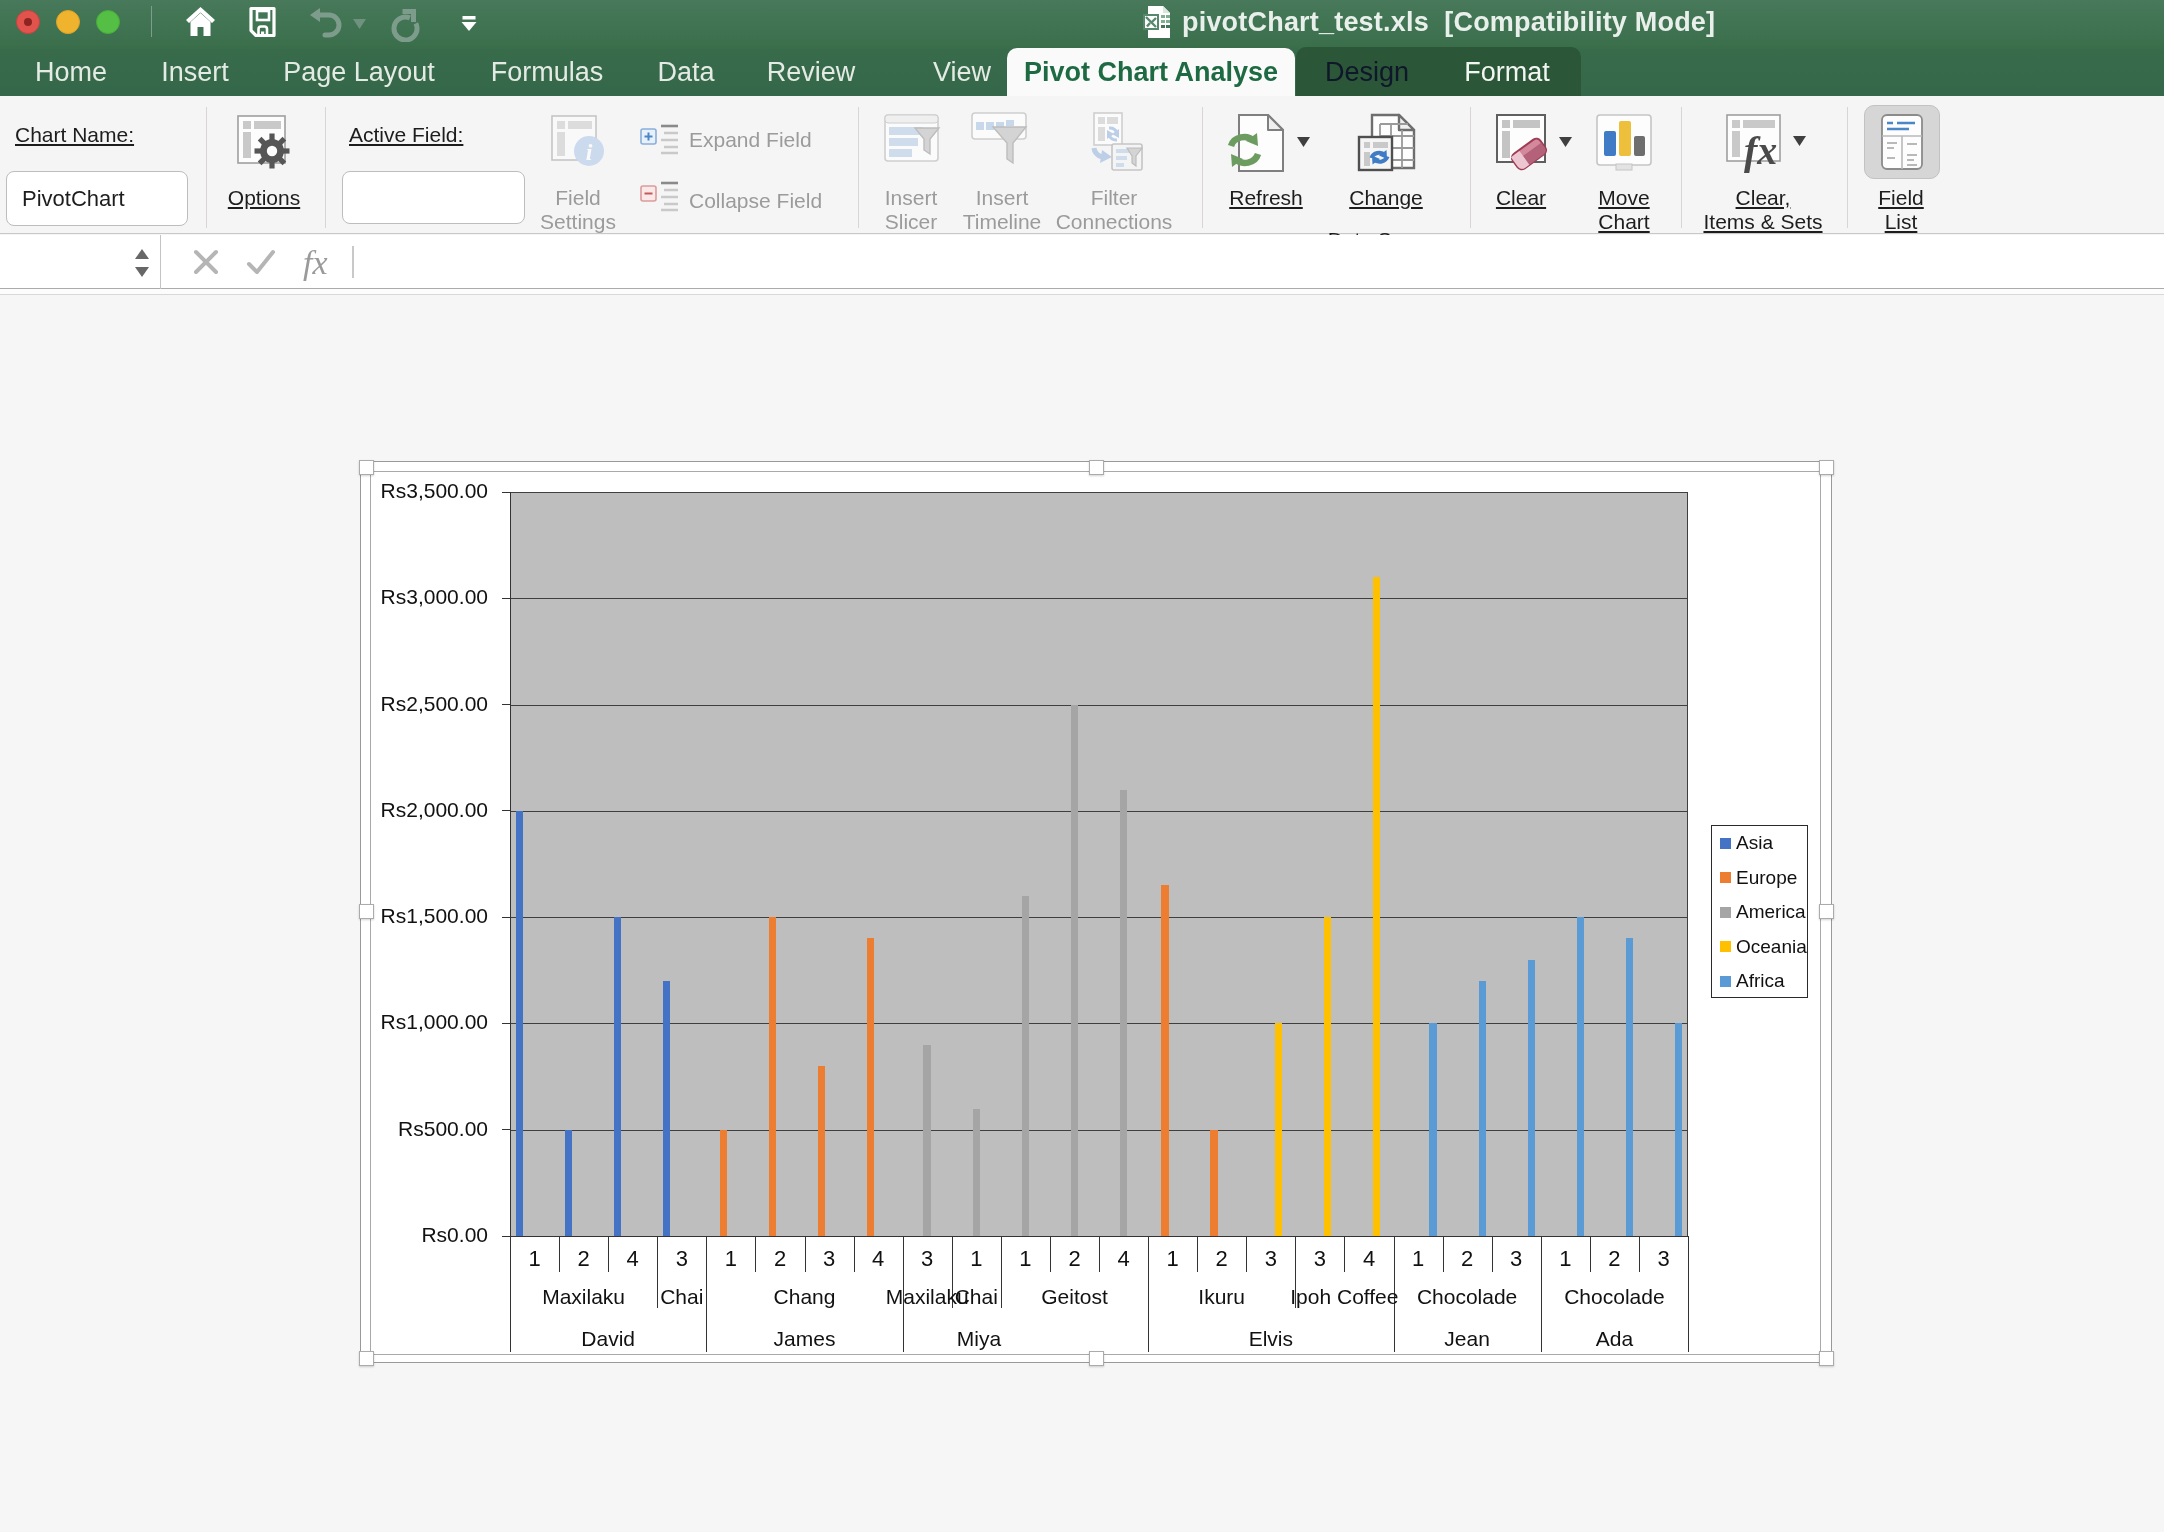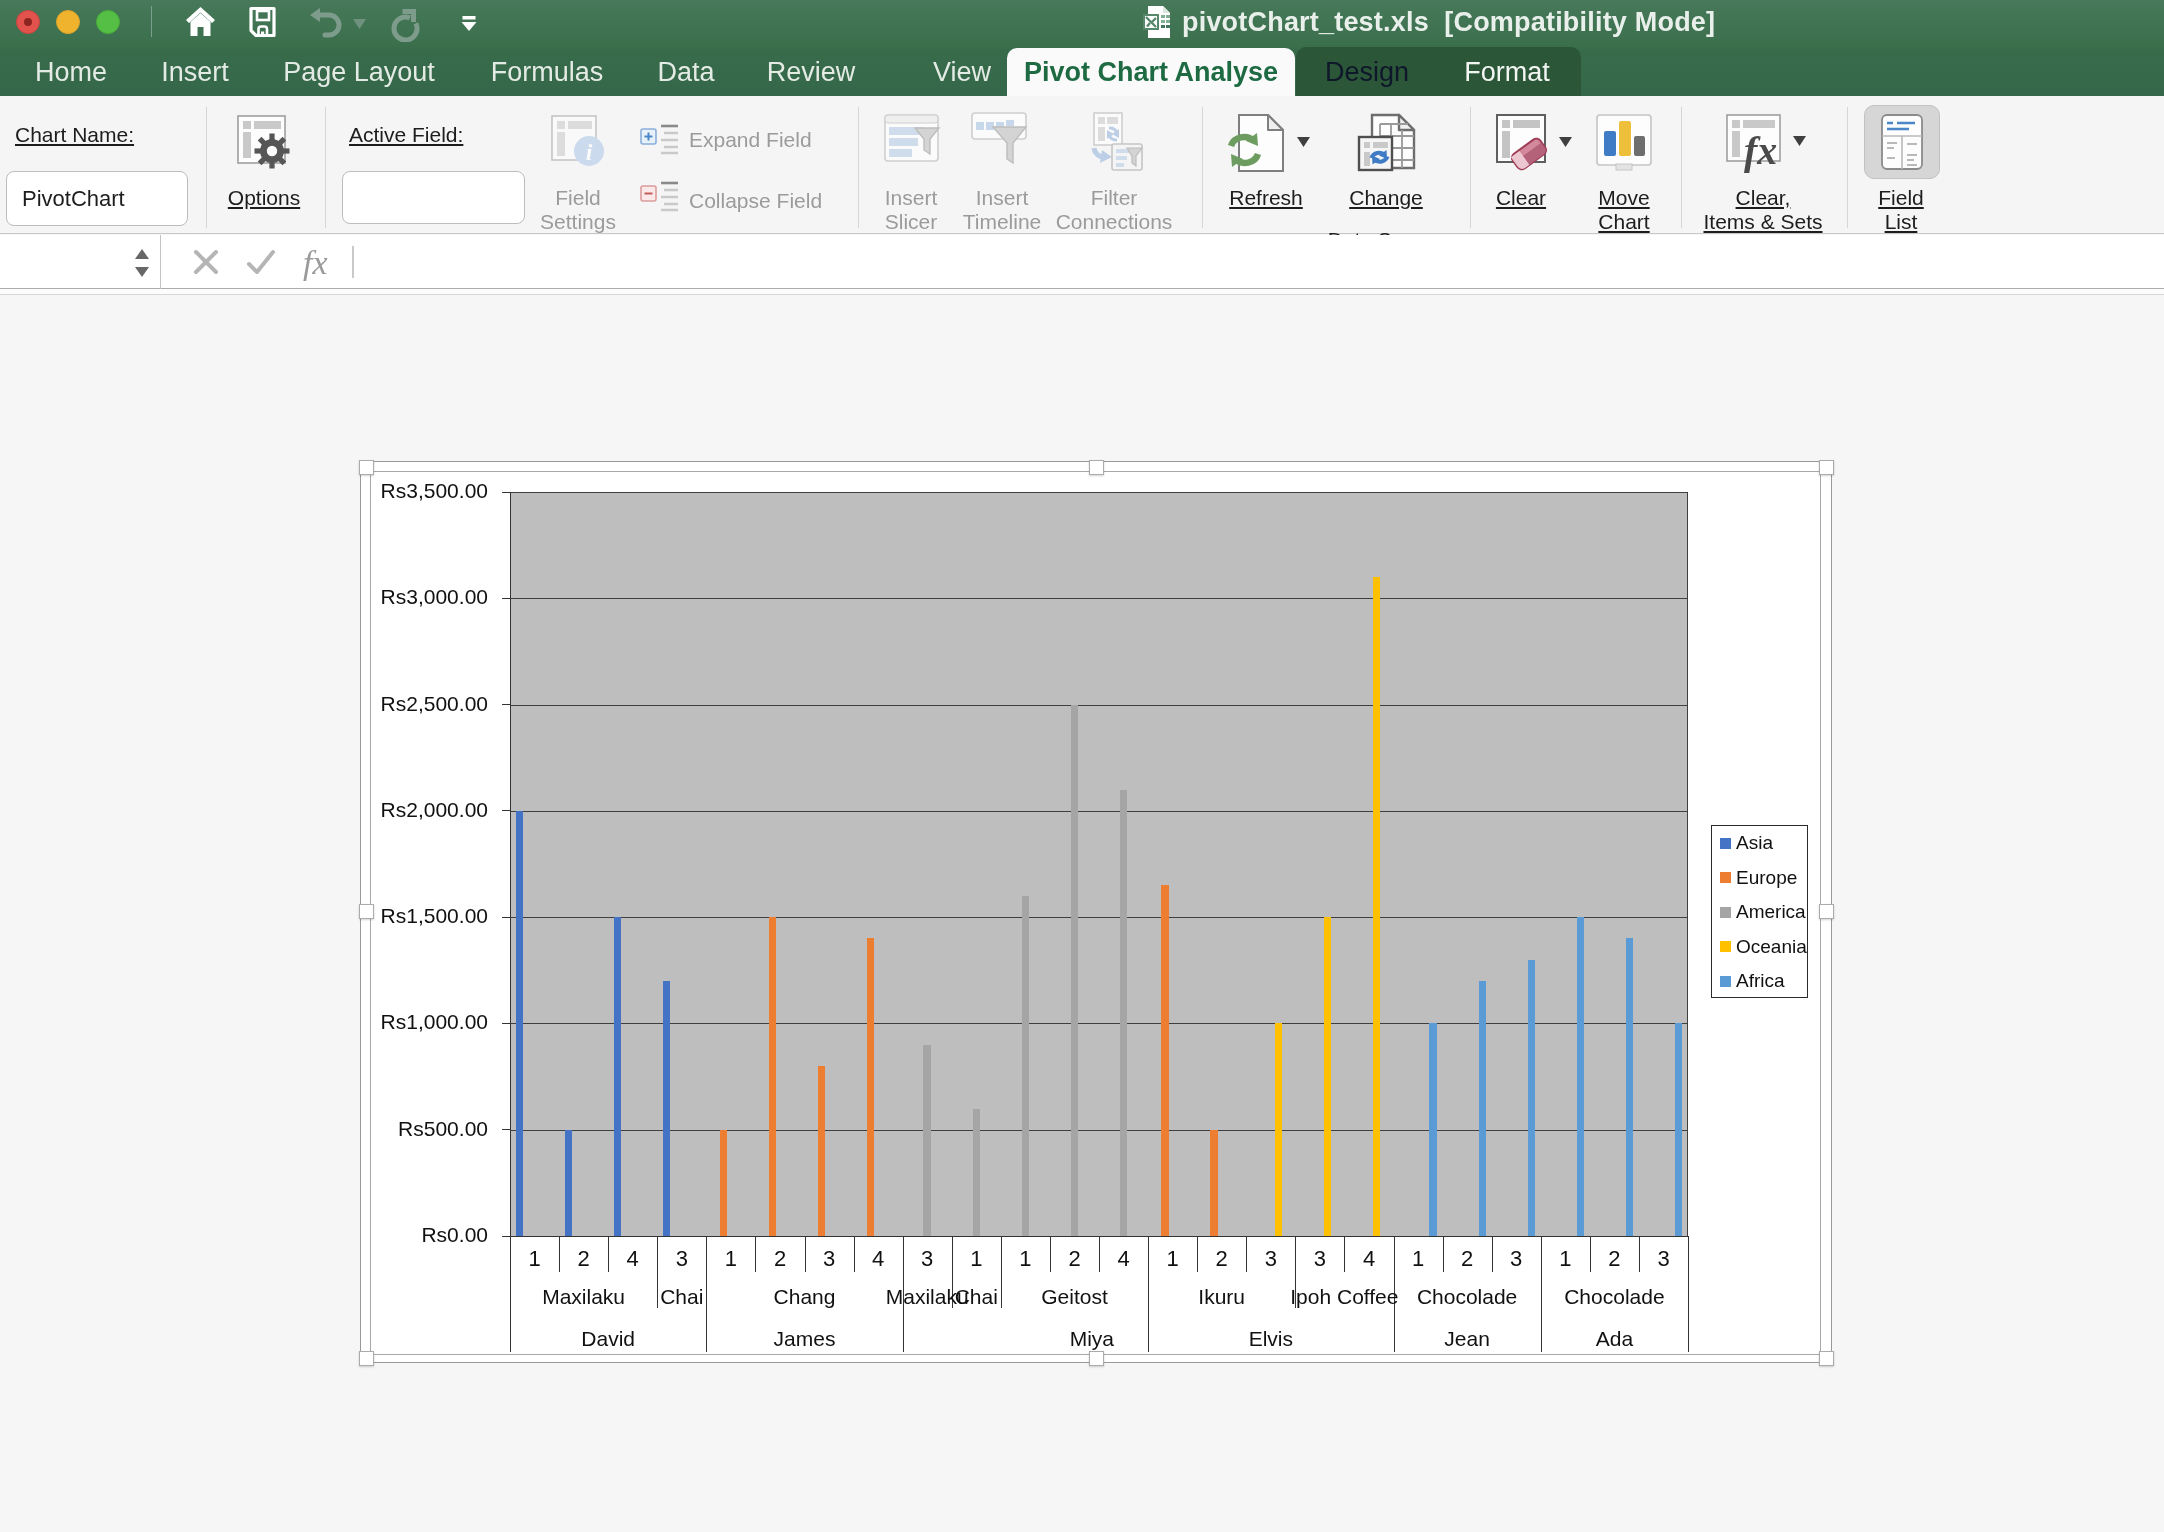--- a/index.html
+++ b/index.html
@@ -391,21 +391,21 @@
 <div class="axlbl" style="left:714.5px;top:1285px;width:180px;">Chang</div>
 <div class="axlbl" style="left:837.2px;top:1285px;width:180px;">Maxilaku</div>
 <div class="axlbl" style="left:886.3px;top:1285px;width:180px;">Chai</div>
 <div class="axlbl" style="left:984.5px;top:1285px;width:180px;">Geitost</div>
 <div class="axlbl" style="left:1131.7px;top:1285px;width:180px;">Ikuru</div>
 <div class="axlbl" style="left:1254.4px;top:1285px;width:180px;">Ipoh Coffee</div>
 <div class="axlbl" style="left:1377.1px;top:1285px;width:180px;">Chocolade</div>
 <div class="axlbl" style="left:1524.4px;top:1285px;width:180px;">Chocolade</div>
 <div class="axlbl" style="left:518.2px;top:1327px;width:180px;">David</div>
 <div class="axlbl" style="left:714.5px;top:1327px;width:180px;">James</div>
-<div class="axlbl" style="left:934px;top:1327px;width:180px;text-align:right;">Miya</div>
+<div class="axlbl" style="left:889px;top:1327px;width:180px;">Miya</div>
 <div class="axlbl" style="left:1180.8px;top:1327px;width:180px;">Elvis</div>
 <div class="axlbl" style="left:1377.1px;top:1327px;width:180px;">Jean</div>
 <div class="axlbl" style="left:1524.4px;top:1327px;width:180px;">Ada</div>
 <div class="abs" style="left:1711px;top:825px;width:97px;height:173px;background:#fff;border:1.5px solid #2a2a2a;"></div>
 <div class="abs" style="left:1720px;top:837.5px;width:11px;height:11px;background:#4472C4;"></div>
 <div class="abs" style="left:1736px;top:832.0px;font-size:19px;color:#111;white-space:nowrap;">Asia</div>
 <div class="abs" style="left:1720px;top:872.0px;width:11px;height:11px;background:#ED7D31;"></div>
 <div class="abs" style="left:1736px;top:866.5px;font-size:19px;color:#111;white-space:nowrap;">Europe</div>
 <div class="abs" style="left:1720px;top:906.5px;width:11px;height:11px;background:#A5A5A5;"></div>
 <div class="abs" style="left:1736px;top:901.0px;font-size:19px;color:#111;white-space:nowrap;">America</div>

